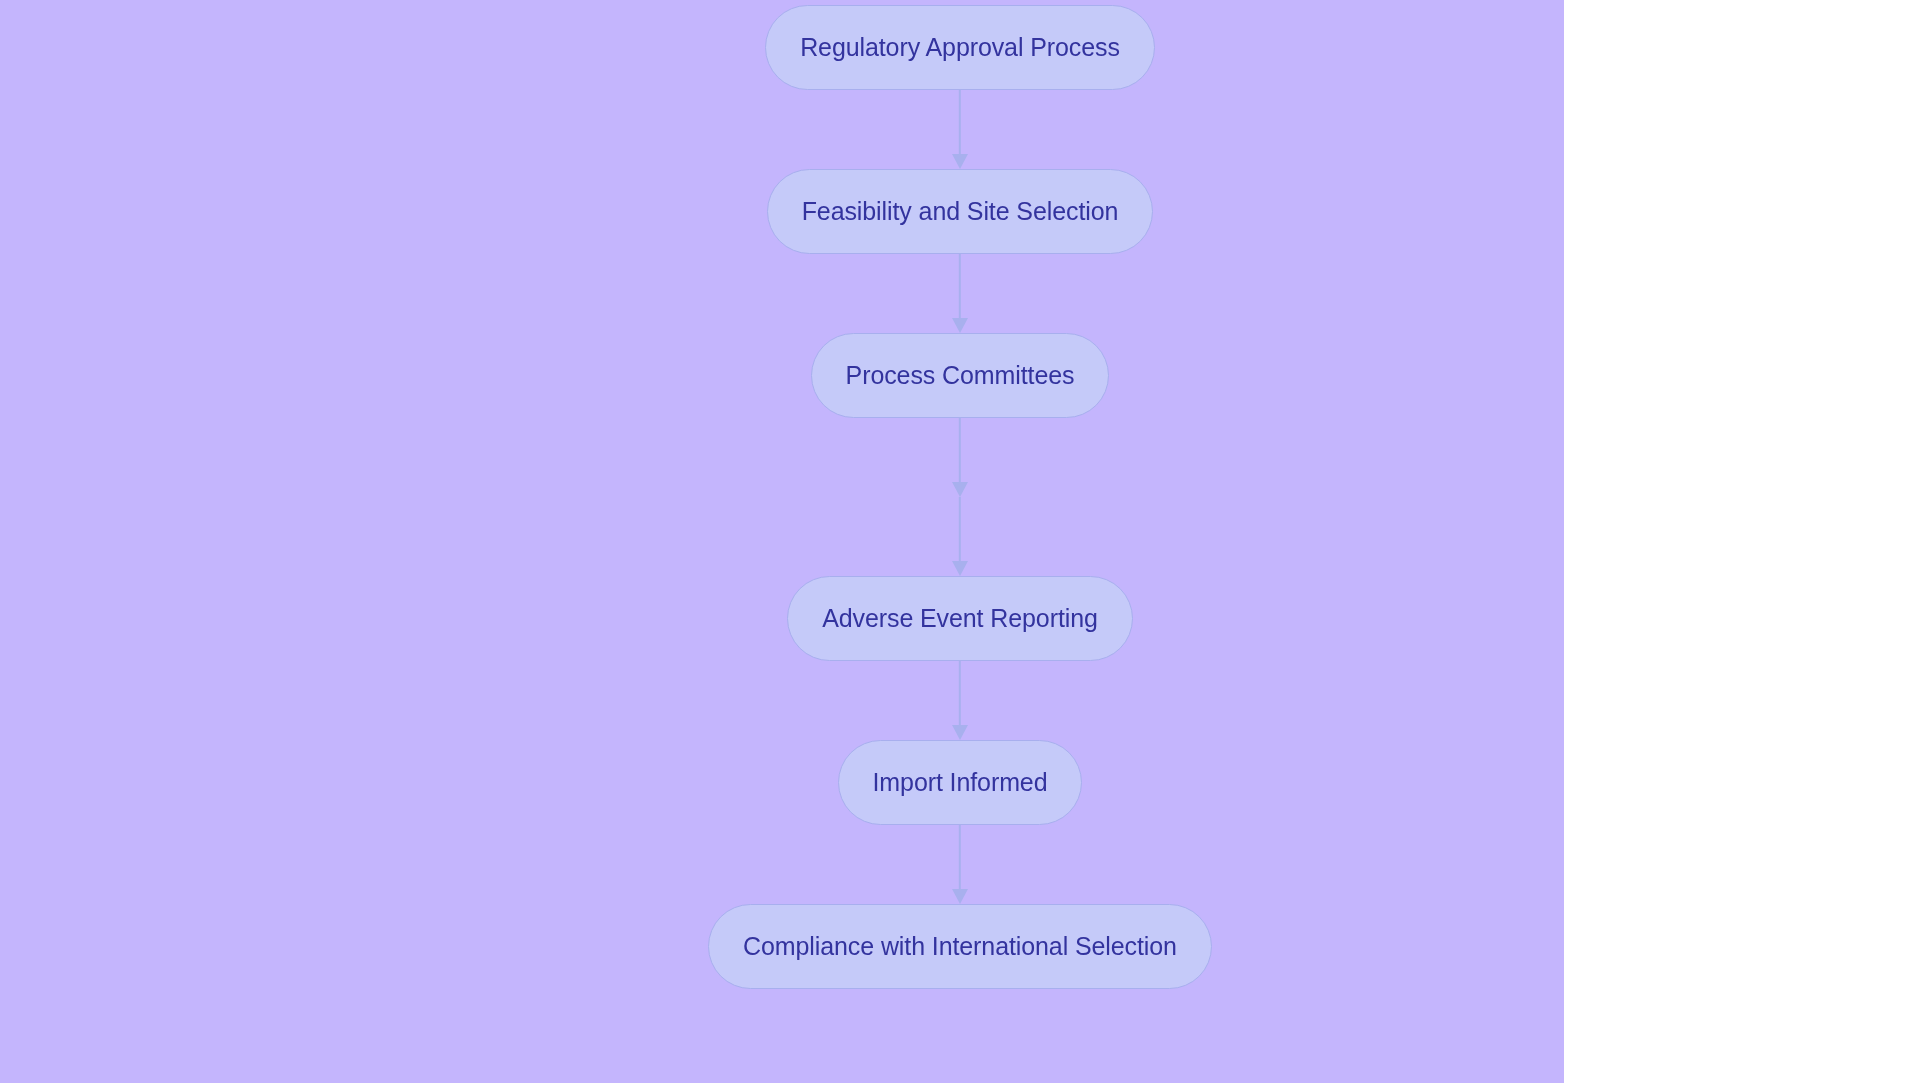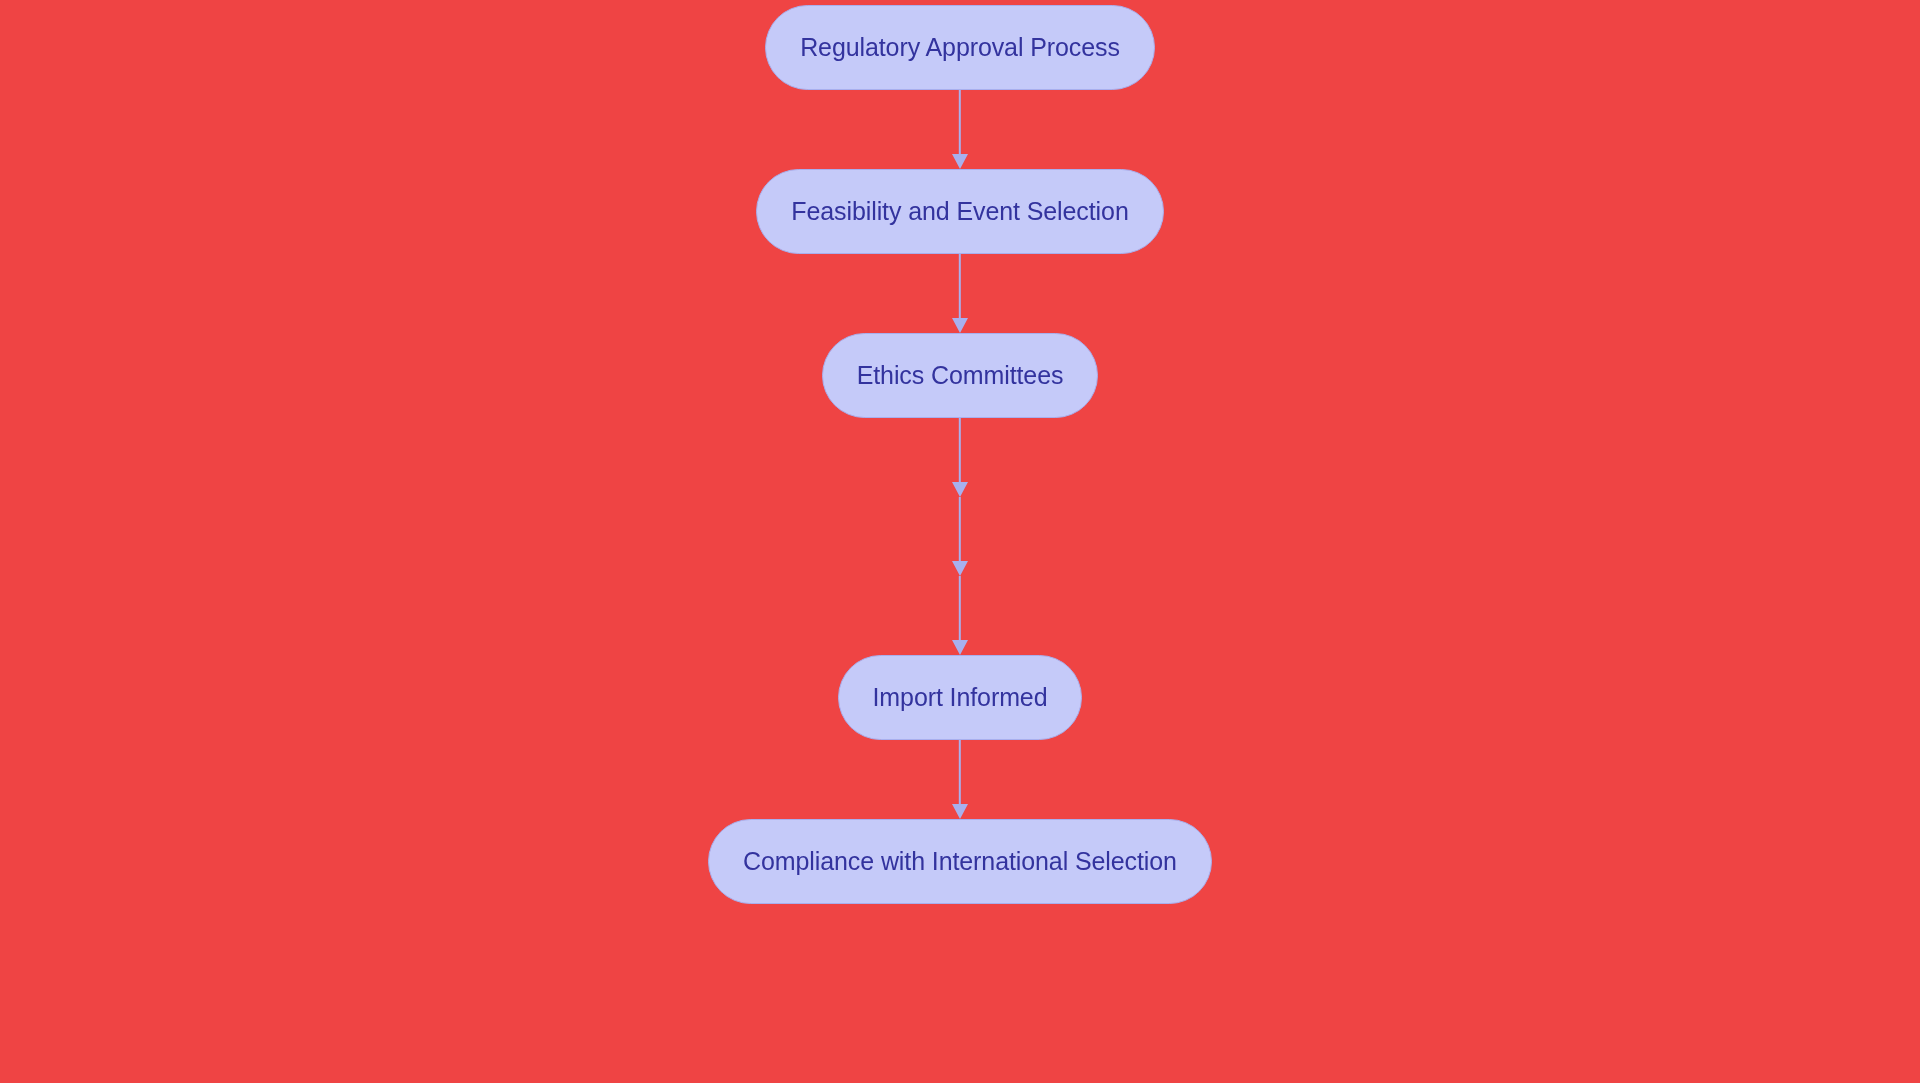--- a/index.html
+++ b/index.html
@@ -10,23 +10,23 @@
   body {
     width: 1920px;
     height: 1083px;
     background: #ffffff;
     font-family: "Liberation Sans", "DejaVu Sans", sans-serif;
     overflow: hidden;
   }
 
   #flow-canvas {
     position: relative;
-    width: 1920px;
+    width: 1564px;
     height: 1083px;
-    background: #ef4444;
+    background: #c4b5fd;
   }
 
   .flow-column {
     position: absolute;
     left: 0;
     top: 0;
     width: 1920px;
     height: 1083px;
     display: flex;
     flex-direction: column;
@@ -96,43 +96,46 @@
     <div class="node">
       <span class="node-label">Regulatory Approval Process</span>
     </div>
 
     <div class="connector">
       <div class="connector-line"></div>
       <div class="connector-arrowhead"></div>
     </div>
 
     <div class="node">
-      <span class="node-label">Feasibility and Event Selection</span>
+      <span class="node-label">Feasibility and Site Selection</span>
     </div>
 
     <div class="connector">
       <div class="connector-line"></div>
       <div class="connector-arrowhead"></div>
     </div>
 
     <div class="node">
-      <span class="node-label">Ethics Committees</span>
+      <span class="node-label">Process Committees</span>
     </div>
 
     <div class="connector">
       <div class="connector-line"></div>
       <div class="connector-arrowhead"></div>
     </div>
 
 
     <div class="connector">
       <div class="connector-line"></div>
       <div class="connector-arrowhead"></div>
     </div>
 
+    <div class="node">
+      <span class="node-label">Adverse Event Reporting</span>
+    </div>
 
     <div class="connector">
       <div class="connector-line"></div>
       <div class="connector-arrowhead"></div>
     </div>
 
     <div class="node">
       <span class="node-label">Import Informed</span>
     </div>
 

